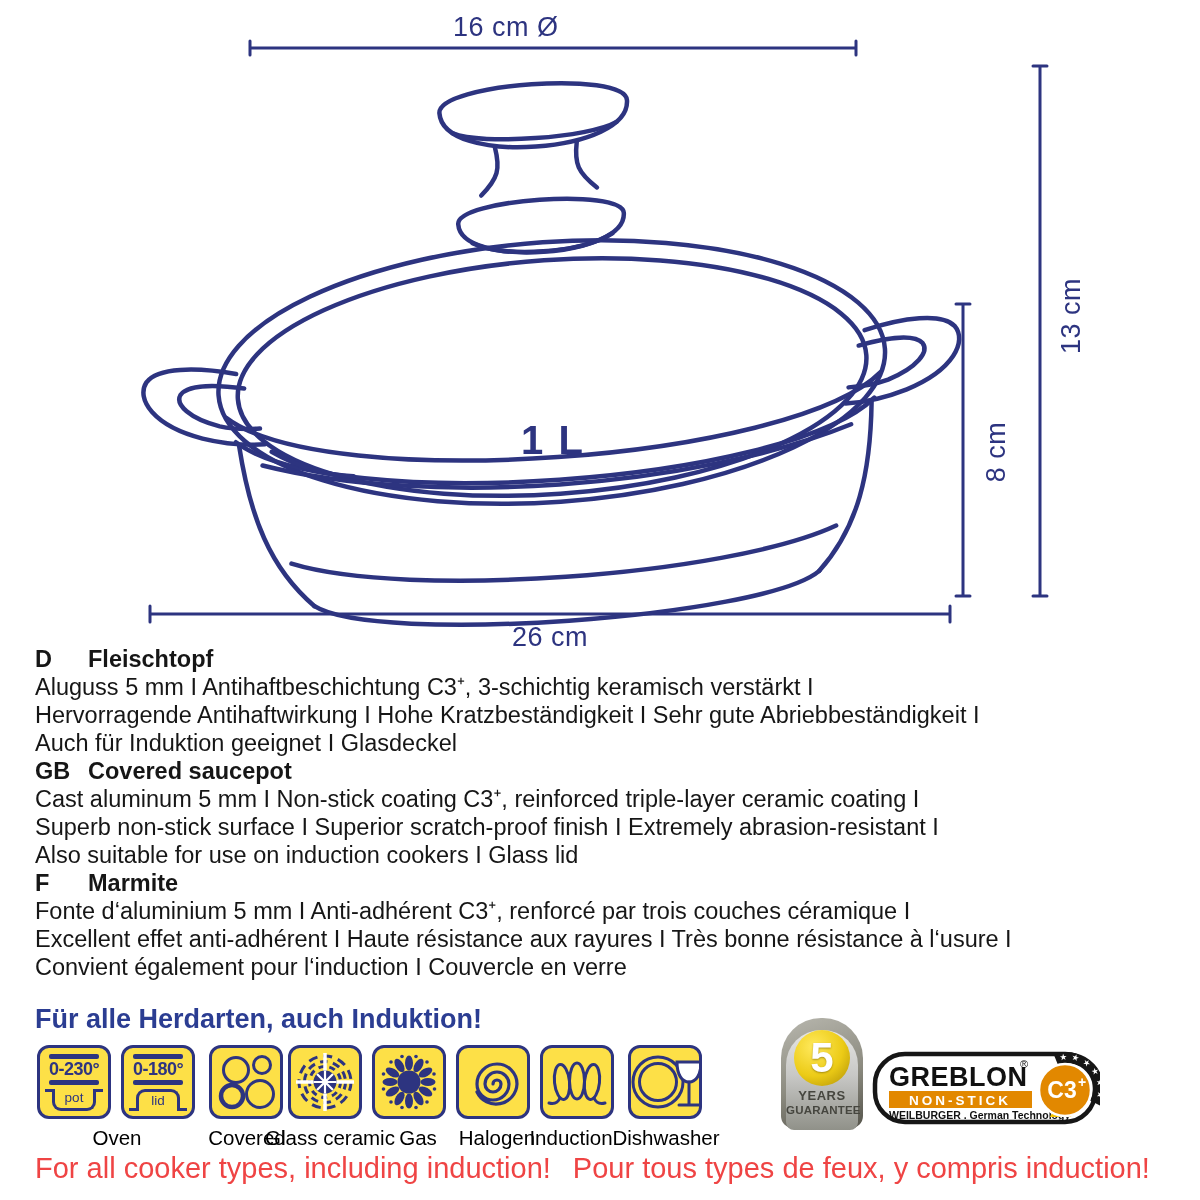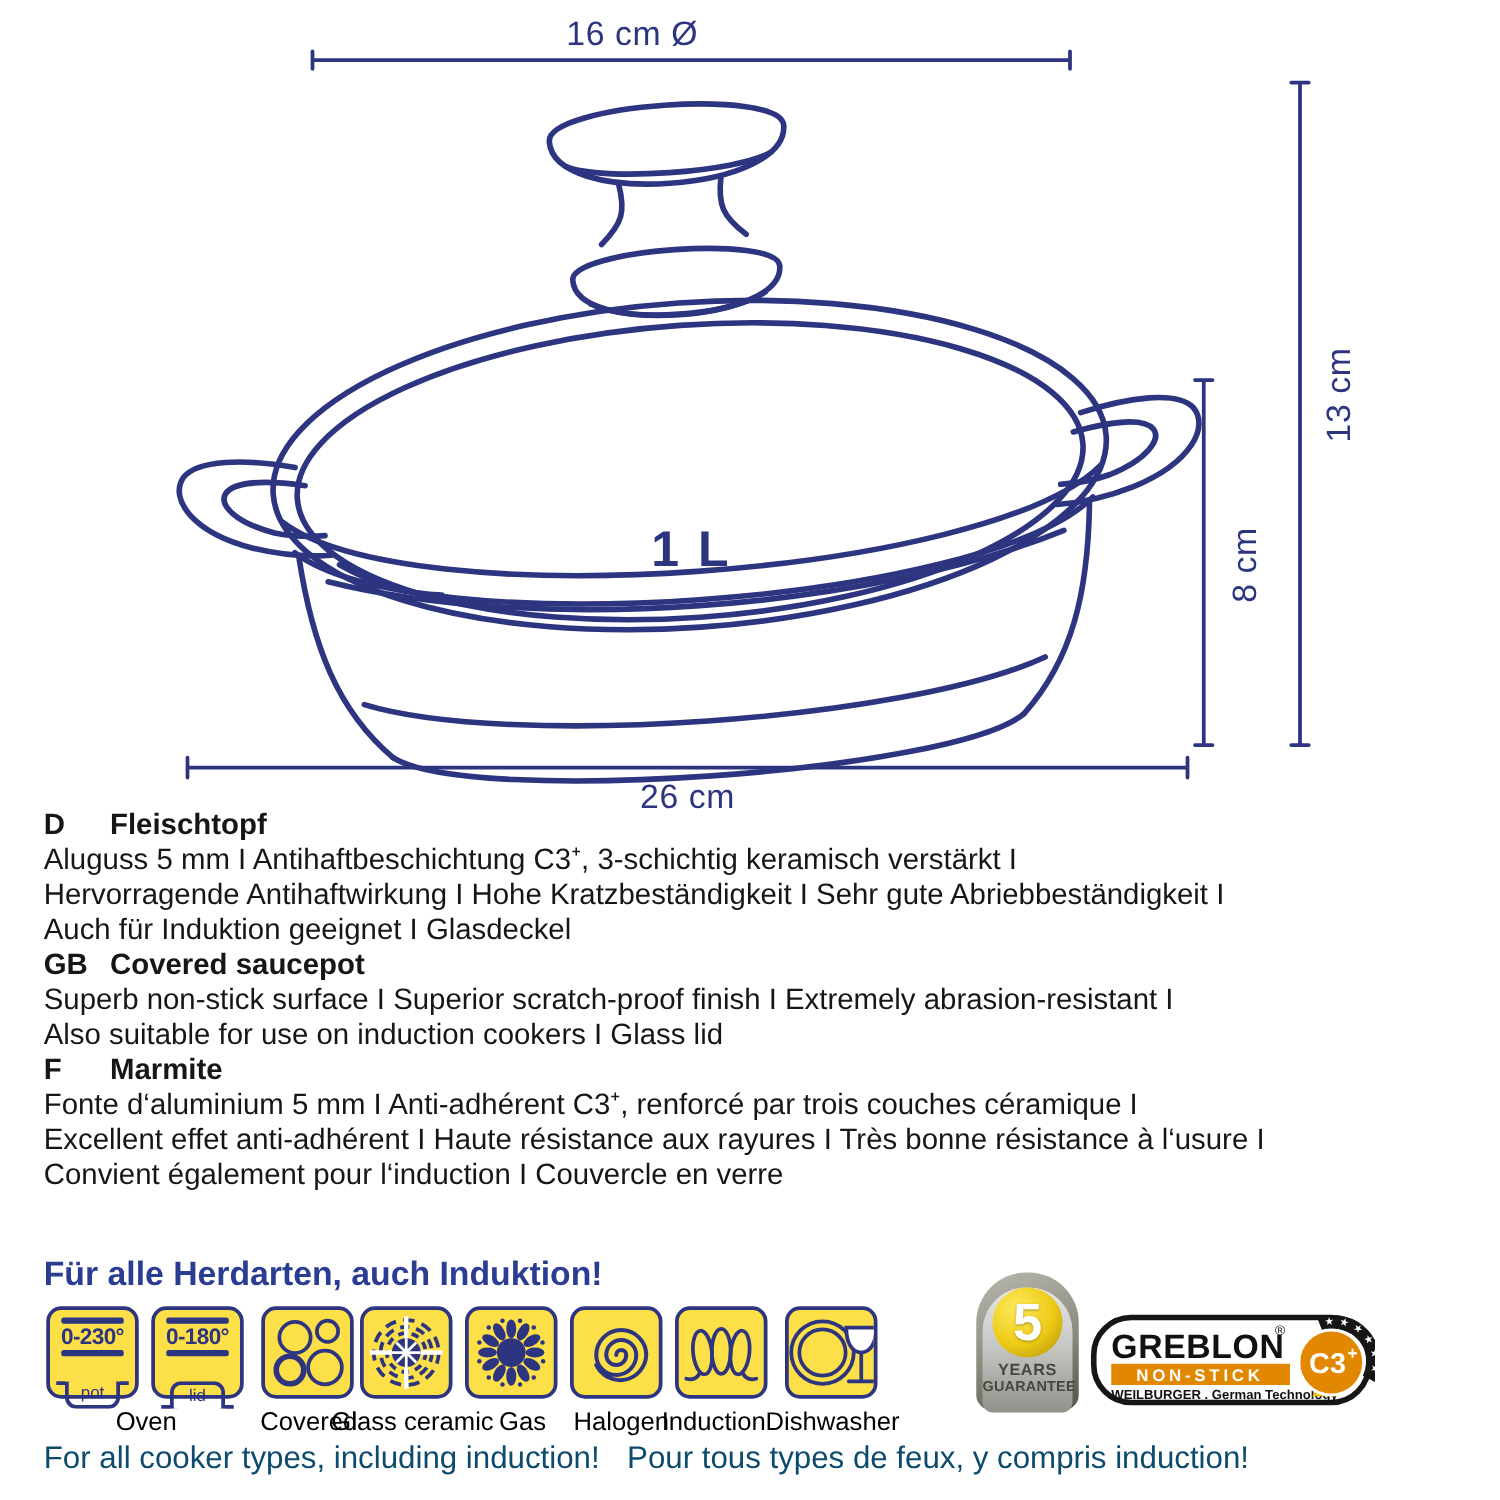--- a/index.html
+++ b/index.html
@@ -23,37 +23,37 @@
   .code{display:inline-block;width:53px;}
   
   .feat-heading{position:absolute;left:35px;top:1004px;font-size:27px;font-weight:bold;
                 color:#2b3d92;}
   .ibox{position:absolute;top:1045px;width:74px;height:74px;border:3.2px solid #2d3480;
         border-radius:12px;box-sizing:border-box;background:#fde047;}
   .obar{height:5px;background:#2d3480;border-radius:2px;margin:6px 9px 0 9px;}
   .otemp{font-size:18px;font-weight:bold;color:#2d3480;text-align:center;
          line-height:20px;letter-spacing:-0.5px;}
   .obar2{margin-top:1px;}
-  .bracket{position:relative;width:44px;margin:20px auto 0 auto;color:#2d3480;
+  .bracket{position:relative;width:44px;margin:4px auto 0 auto;color:#2d3480;
            font-size:13.5px;text-align:center;line-height:15px;}
   .pot-shape{height:19px;border:3px solid #2d3480;border-top:none;
              border-radius:0 0 9px 9px;}
   .lid-shape{height:19px;border:3px solid #2d3480;border-bottom:none;
              border-radius:9px 9px 0 0;}
   .pot-shape::before,.pot-shape::after{content:"";position:absolute;top:0;width:7px;
              height:3px;background:#2d3480;}
   .pot-shape::before{left:-7px;} .pot-shape::after{right:-7px;}
   .lid-shape::before,.lid-shape::after{content:"";position:absolute;bottom:0;width:7px;
              height:3px;background:#2d3480;}
   .lid-shape::before{left:-7px;} .lid-shape::after{right:-7px;}
   .btxt{position:absolute;left:0;width:100%;top:1px;}
   .btxt-lid{top:4px;}
   .ilabel{position:absolute;top:1126px;font-size:20.5px;color:#000000;
           transform:translateX(-50%);white-space:nowrap;}
-  .footer{position:absolute;left:35px;top:1152px;font-size:25px;color:#0c4a6e;}
+  .footer{position:absolute;left:35px;top:1152px;font-size:29px;color:#ef4444;}
   .footer .fr{margin-left:22px;}
   
   .guarantee{position:absolute;left:781px;top:1018px;width:82px;height:110px;
              border-radius:40px 40px 12px 12px;
              background:linear-gradient(160deg,#b8b7ae 0%,#8c8b80 55%,#55544b 100%);
              padding:5px;box-sizing:border-box;}
   .guarantee-inner{width:100%;height:100%;border-radius:35px 35px 8px 8px;
              background:linear-gradient(180deg,#e6e6e4 0%,#c8c8c6 45%,#909189 100%);
              text-align:center;}
   .gcircle{width:56px;height:56px;border-radius:50%;margin:7px auto 2px auto;
@@ -116,20 +116,21 @@
   <div class="desc">
     <div class="sec-head">
       <span class="code">D</span><span>Fleischtopf</span>
     </div>
     <div class="line">Aluguss 5 mm I Antihaftbeschichtung C3⁺, 3-schichtig keramisch verstärkt I</div>
     <div class="line">Hervorragende Antihaftwirkung I Hohe Kratzbeständigkeit I Sehr gute Abriebbeständigkeit I</div>
     <div class="line">Auch für Induktion geeignet I Glasdeckel</div>
     <div class="sec-head">
       <span class="code">GB</span><span>Covered saucepot</span>
     </div>
+    <div class="line">Cast aluminum 5 mm I Non-stick coating C3⁺, reinforced triple-layer ceramic coating I</div>
     <div class="line">Superb non-stick surface I Superior scratch-proof finish I Extremely abrasion-resistant I</div>
     <div class="line">Also suitable for use on induction cookers I Glass lid</div>
     <div class="sec-head">
       <span class="code">F</span><span>Marmite</span>
     </div>
     <div class="line">Fonte d‘aluminium 5 mm I Anti-adhérent C3⁺, renforcé par trois couches céramique I</div>
     <div class="line">Excellent effet anti-adhérent I Haute résistance aux rayures I Très bonne résistance à l‘usure I</div>
     <div class="line">Convient également pour l‘induction I Couvercle en verre</div>
   </div>
 

